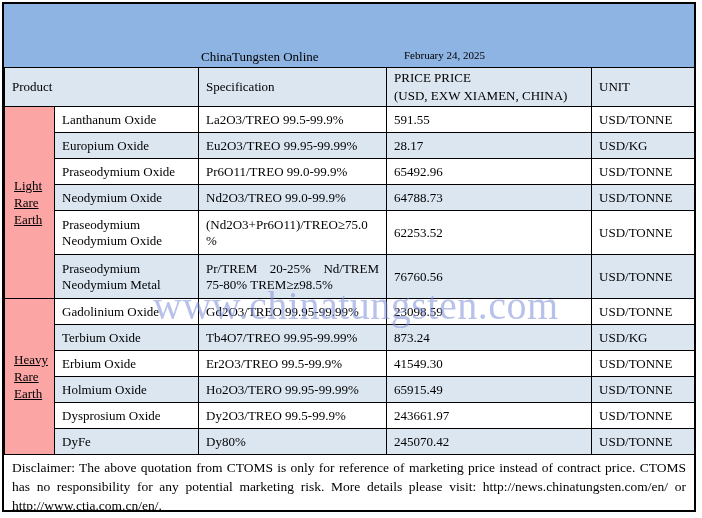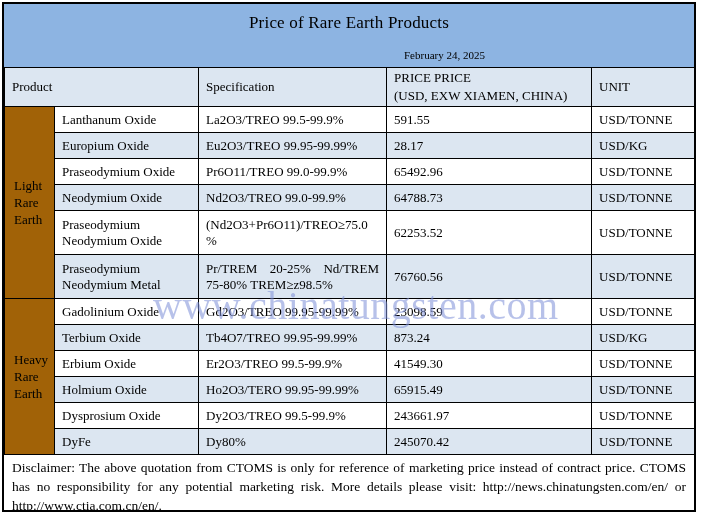--- a/index.html
+++ b/index.html
@@ -52,24 +52,25 @@
   .price-table col.c-spec  { width: 188px; }
   .price-table col.c-price { width: 205px; }
   .price-table col.c-unit  { width: 107px; }
 
   tr.hdr    { height: 39px; background: #DCE6F1; }
   tr.r      { height: 26px; background: #ffffff; }
   tr.r.alt  { background: #DCE6F1; }
   tr.r.tall { height: 44px; }
 
   td.group {
-    background: #a16207;
+    background: #fca5a5;
     vertical-align: middle;
     padding-left: 9px;
     line-height: 17px;
+    text-decoration: underline;
   }
   td.spec-justify { text-align: justify; }
   .hdr .price-h div { line-height: 18px; }
 
   
   .disclaimer {
     height: 59px;
     padding: 3px 8px 0 8px;
     font-size: 13.5px;
     line-height: 19px;
@@ -94,21 +95,21 @@
     white-space: nowrap;
     margin-top: 16px;
   }
 </style>
 </head>
 <body>
 
 <div class="sheet">
 
   <div class="banner">
-    <div class="title">Price of Rare Earth Products</div>
+    <div class="sub-source">ChinaTungsten Online</div>
     <div class="sub-date">February 24, 2025</div>
   </div>
 
   <table class="price-table">
     <colgroup>
       <col class="c-group">
         <col class="c-prod">
         <col class="c-spec">
         <col class="c-price">
         <col class="c-unit">

